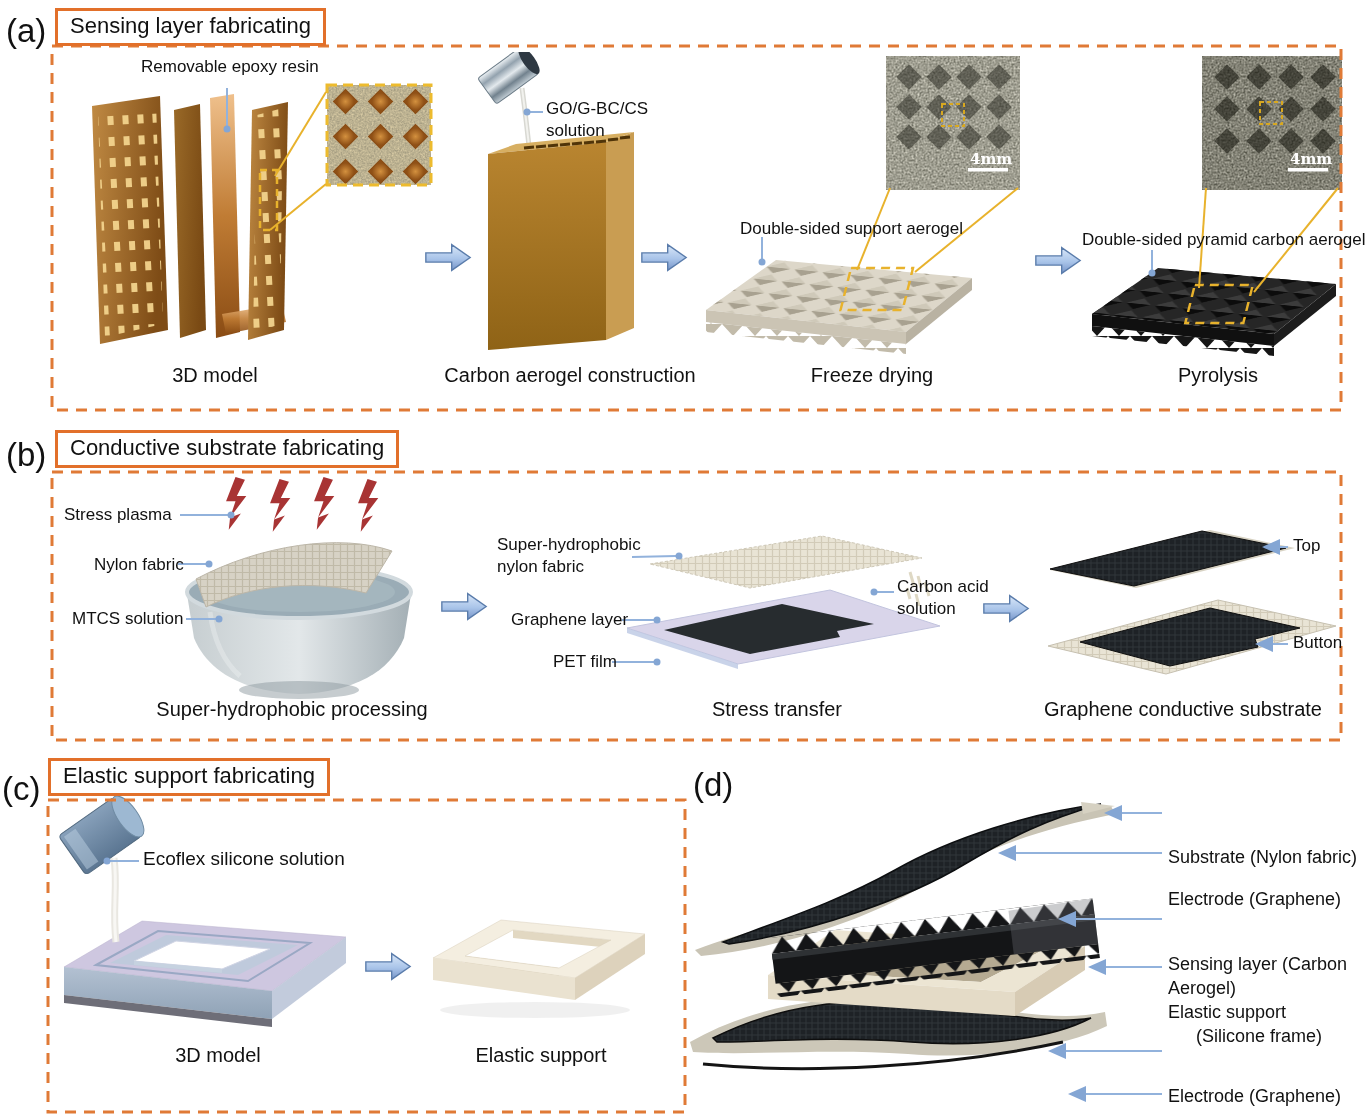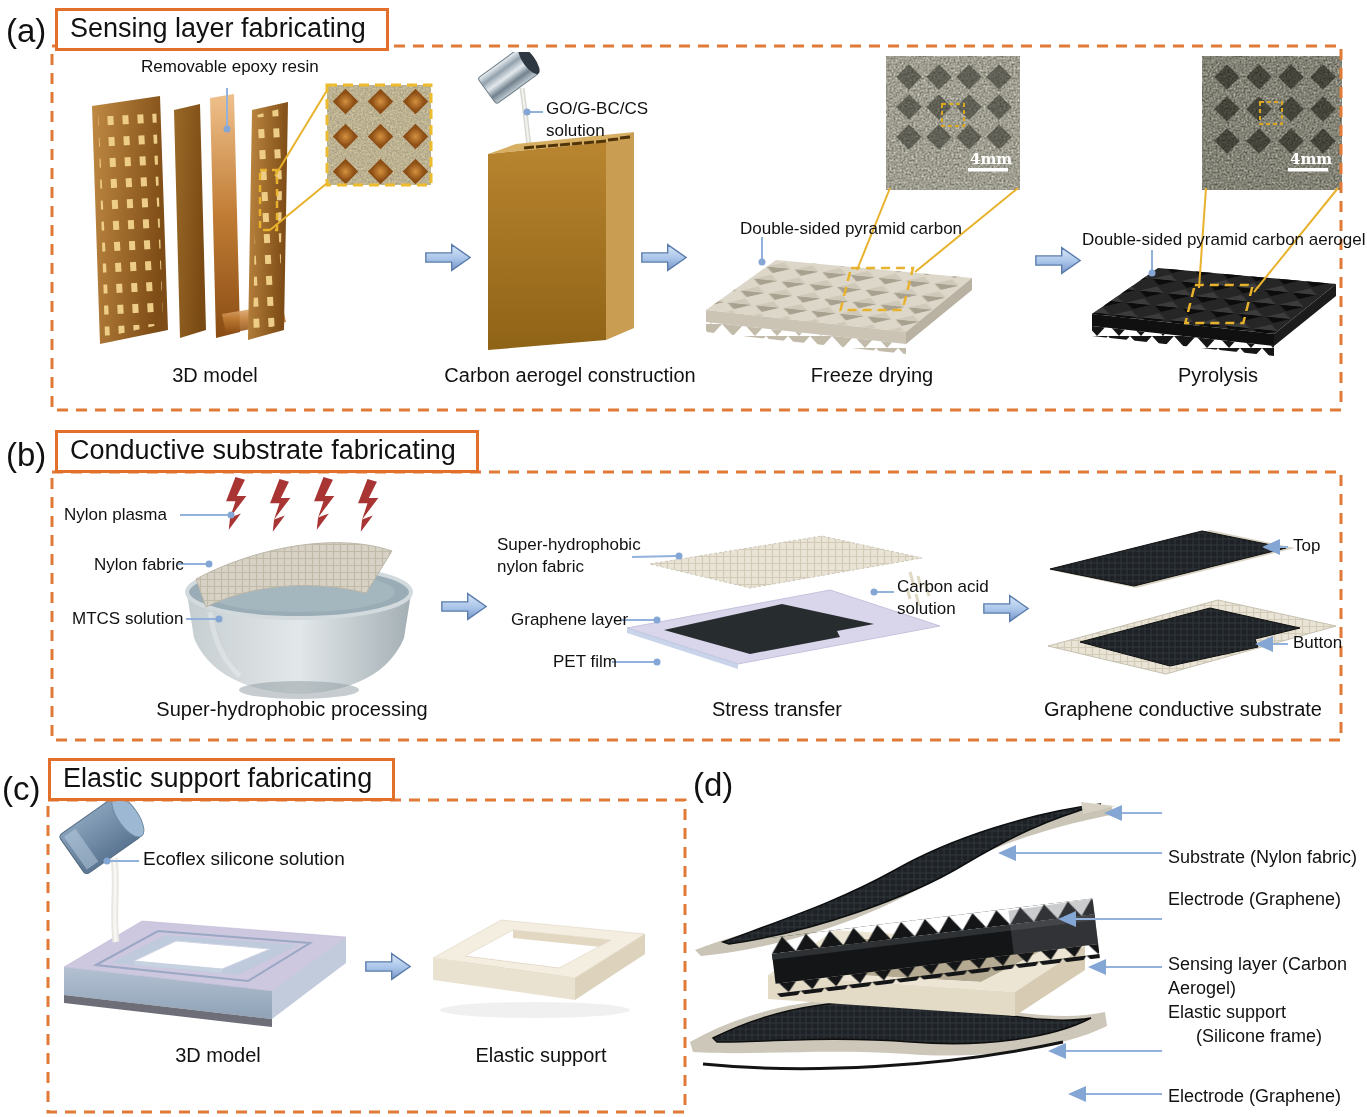--- a/index.html
+++ b/index.html
@@ -1,20 +1,20 @@
 <!DOCTYPE html>
 <html style="--panel-border-orange: #e2702a; --dashed-border-orange: #e07a36; --process-arrow-blue: #a9c4e9; --leader-line-blue: #92b2dc; --highlight-yellow: #e8b22c; --plasma-red: #a83434;"><head>
 <meta charset="utf-8">
 <style>
   html,body{margin:0;padding:0;background:#ffffff;}
   .fig{position:relative;width:1367px;height:1117px;background:#fff;
        font-family:"Liberation Sans",sans-serif;color:#111;overflow:hidden;}
   .tag{position:absolute;font-size:33px;color:#111;z-index:10;white-space:nowrap;}
   .titlebox{position:absolute;border:3px solid var(--panel-border-orange,#e2702a);
-            background:#fff;font-size:27px;padding:2px 20px 4px 12px;white-space:nowrap;z-index:10;}
+            background:#fff;font-size:22px;padding:2px 12px 4px 12px;white-space:nowrap;z-index:10;}
   .cap{position:absolute;font-size:20px;transform:translateX(-50%);white-space:nowrap;z-index:10;}
   .lbl{position:absolute;font-size:17px;white-space:nowrap;z-index:10;}
   .lbl20{font-size:19px;}
   .dlbl{position:absolute;font-size:18px;white-space:nowrap;z-index:10;margin-top:48px;}
   svg.art{position:absolute;z-index:2;}
   #overlay{position:absolute;left:0;top:0;z-index:5;pointer-events:none;}
   .dash{fill:none;stroke:var(--dashed-border-orange,#e07a36);stroke-width:3;stroke-dasharray:11 8;}
   .yline{stroke:var(--highlight-yellow,#e8b22c);stroke-width:2;fill:none;}
   .bline{stroke:var(--leader-line-blue,#92b2dc);stroke-width:2;fill:none;}
   .bdot{fill:#84a6d4;}
@@ -395,30 +395,30 @@
       <line class="bline" x1="1050" y1="1051" x2="1162" y2="1051" marker-start="url(#arrL)"></line>
       <line class="bline" x1="1070" y1="1094" x2="1162" y2="1094" marker-start="url(#arrL)"></line>
     </g>
   </svg>
 
   <div class="tag" style="left:6px;top:12px">(a)</div>
   <div class="titlebox" style="left:55px;top:8px">Sensing layer fabricating</div>
   <div class="lbl" style="left:141px;top:57px">Removable epoxy resin</div>
   <div class="lbl" style="left:546px;top:99px">GO/G-BC/CS</div>
   <div class="lbl" style="left:546px;top:121px">solution</div>
-  <div class="lbl" style="left:740px;top:219px">Double-sided pyramid carbon</div>
+  <div class="lbl" style="left:740px;top:219px">Double-sided support aerogel</div>
   <div class="lbl" style="left:1082px;top:230px">Double-sided pyramid carbon aerogel</div>
   <div class="cap" style="left:215px;top:364px">3D model</div>
   <div class="cap" style="left:570px;top:364px">Carbon aerogel construction</div>
   <div class="cap" style="left:872px;top:364px">Freeze drying</div>
   <div class="cap" style="left:1218px;top:364px">Pyrolysis</div>
 
   <div class="tag" style="left:6px;top:436px">(b)</div>
   <div class="titlebox" style="left:55px;top:430px">Conductive substrate fabricating</div>
-  <div class="lbl" style="left:64px;top:505px">Nylon plasma</div>
+  <div class="lbl" style="left:64px;top:505px">Stress plasma</div>
   <div class="lbl" style="left:94px;top:555px">Nylon fabric</div>
   <div class="lbl" style="left:72px;top:609px">MTCS solution</div>
   <div class="lbl" style="left:497px;top:535px">Super-hydrophobic</div>
   <div class="lbl" style="left:497px;top:557px">nylon fabric</div>
   <div class="lbl" style="left:511px;top:610px">Graphene layer</div>
   <div class="lbl" style="left:553px;top:652px">PET film</div>
   <div class="lbl" style="left:897px;top:577px">Carbon acid</div>
   <div class="lbl" style="left:897px;top:599px">solution</div>
   <div class="lbl" style="left:1293px;top:536px">Top</div>
   <div class="lbl" style="left:1293px;top:633px">Button</div>

